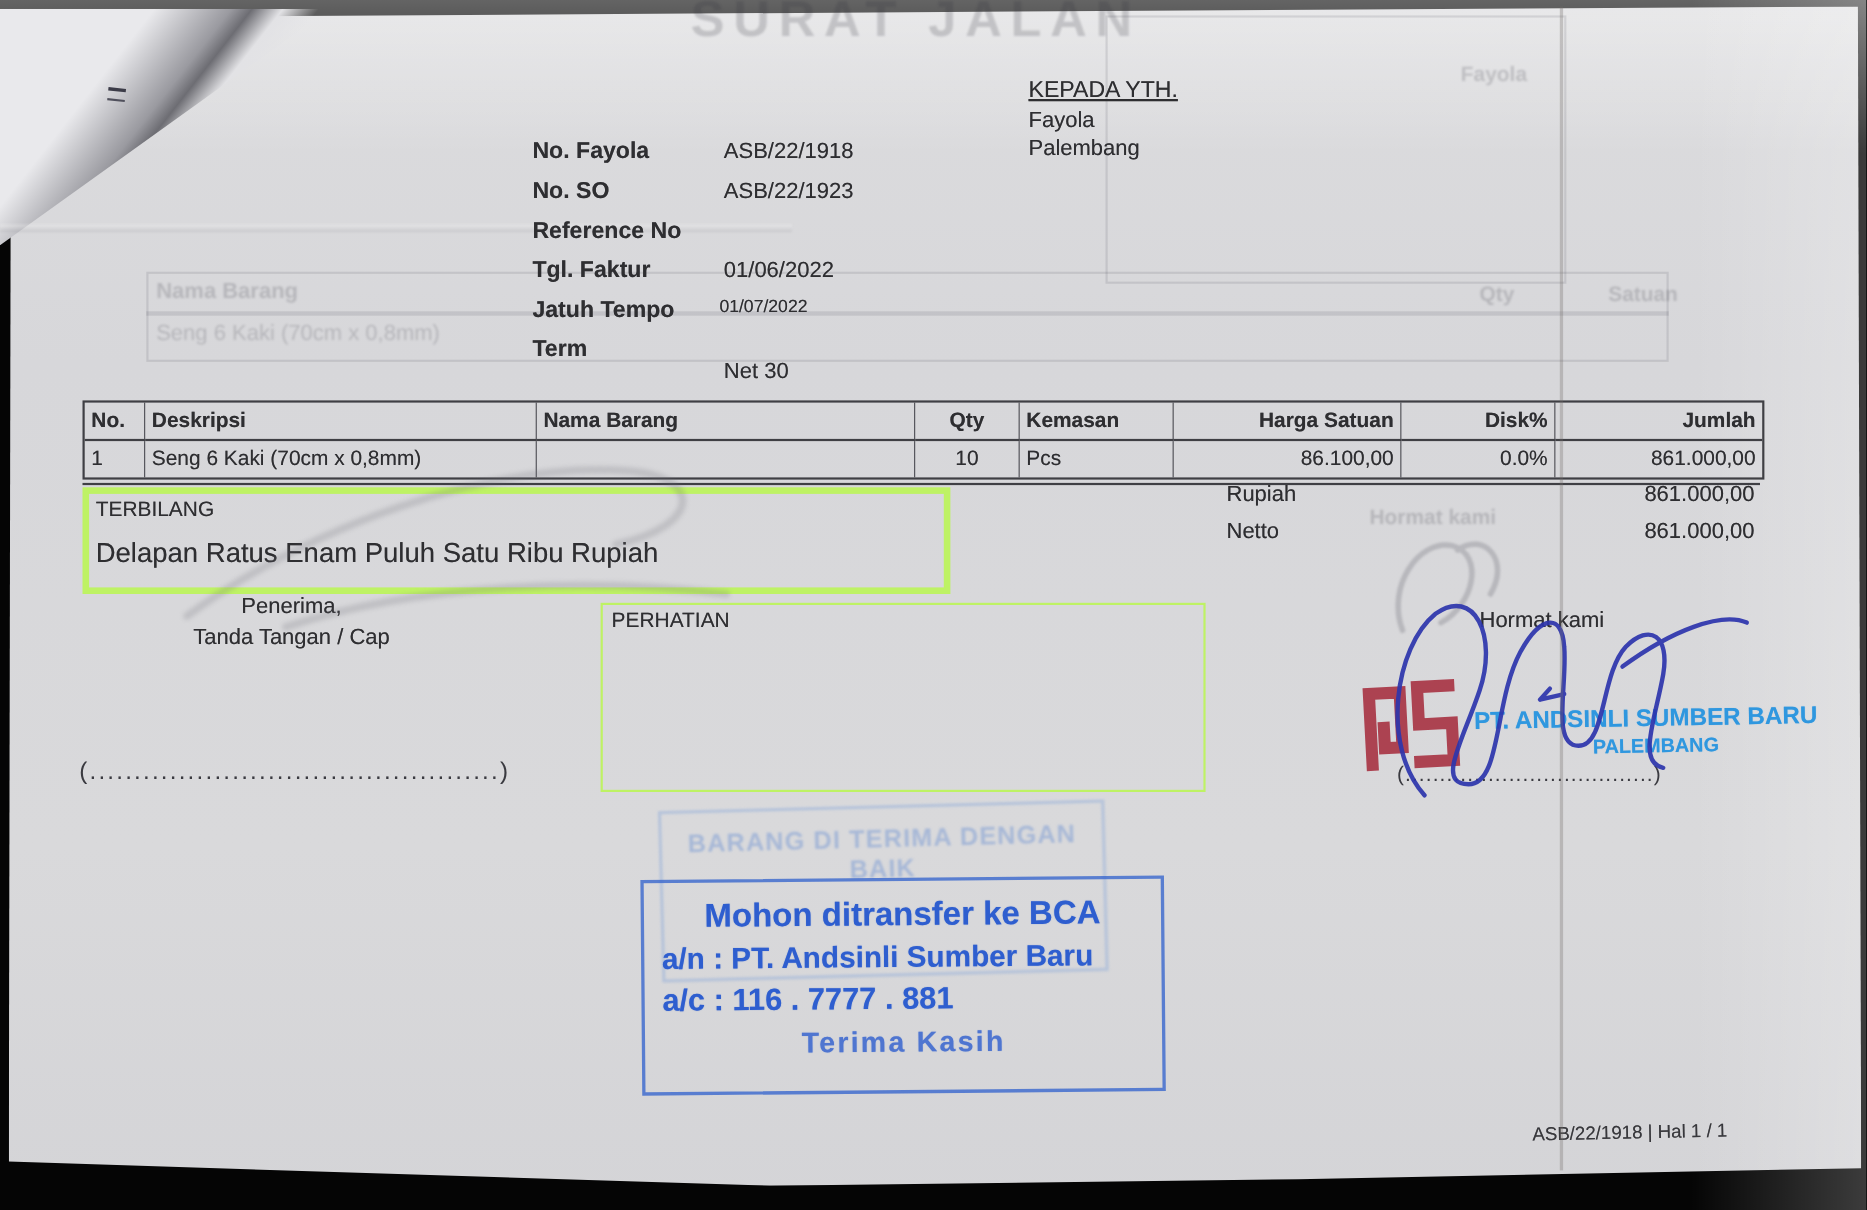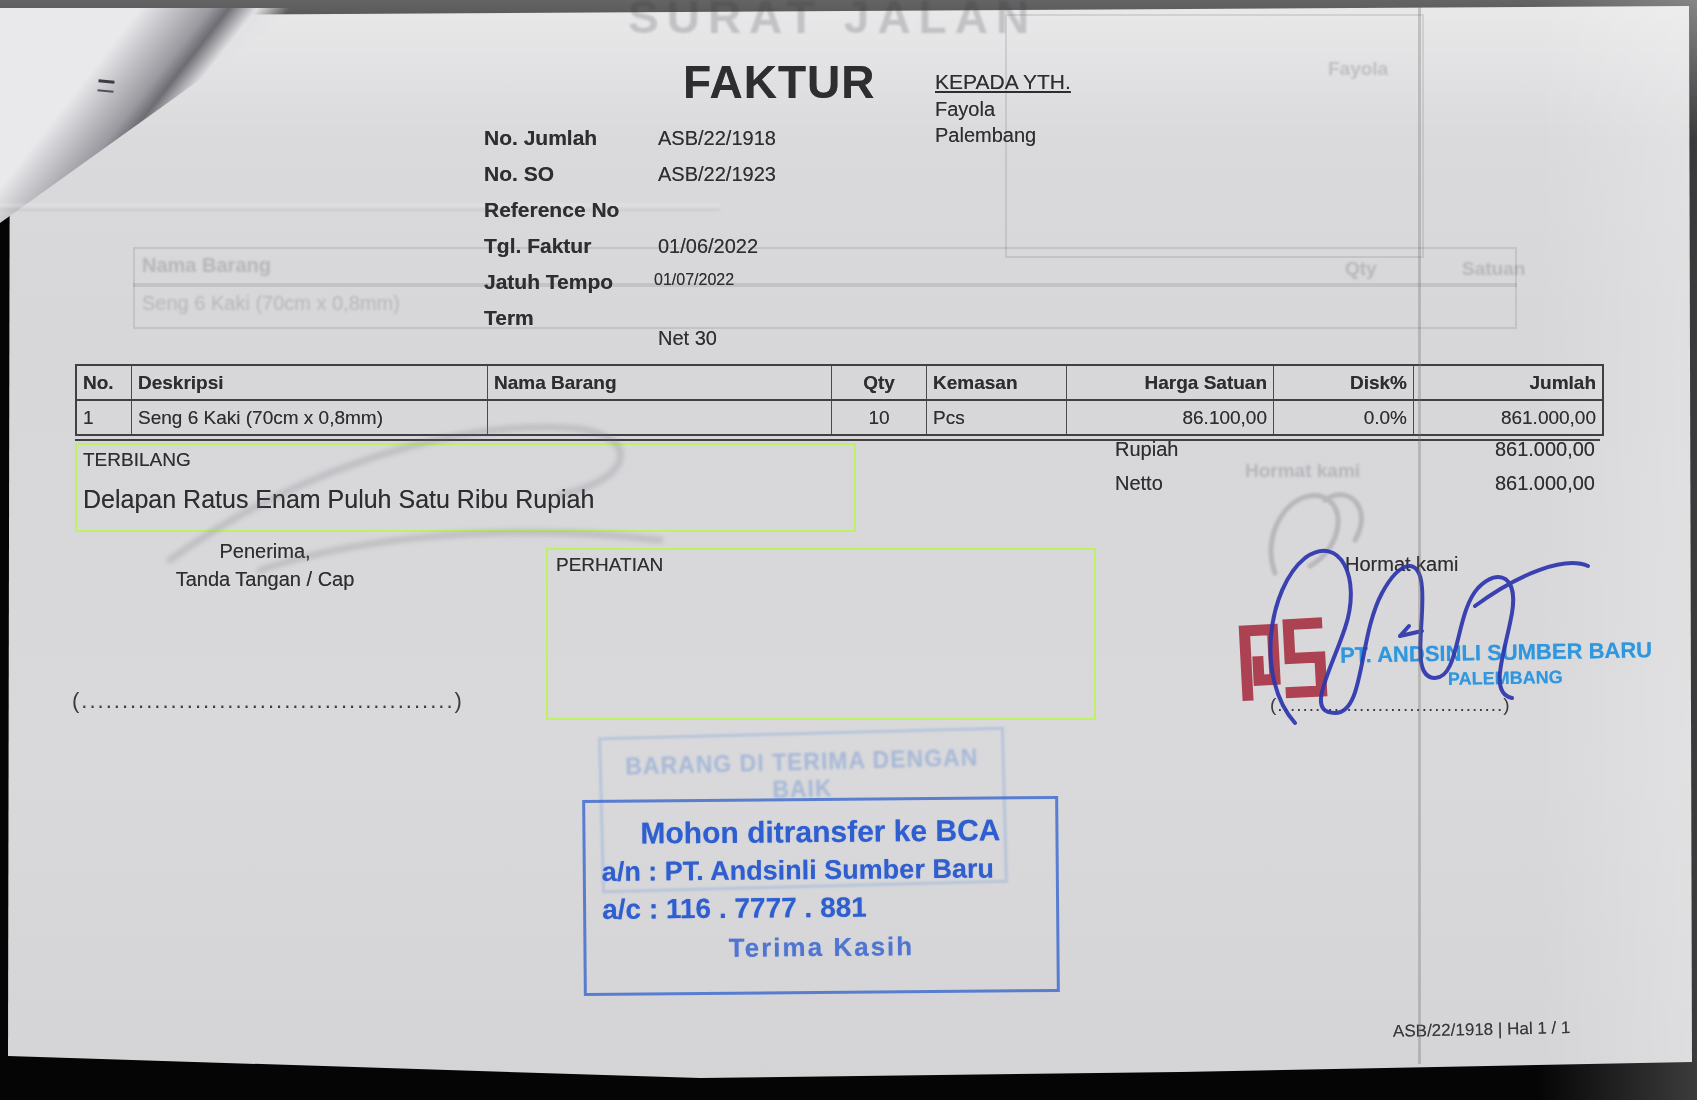--- a/index.html
+++ b/index.html
@@ -30,21 +30,21 @@
   .tbl{position:absolute;left:75px;top:364px;width:1525px;display:grid;
        grid-template-columns:55px 356px 344px 95px 140px 207px 140px 1fr;
        border:2px solid #3f3f44;}
   .tbl .c{border-right:1px solid #4a4a50;padding:0 6px;display:flex;align-items:center;
           font-size:19px;height:33px;}
   .tbl .c:nth-child(8n){border-right:none;}
   .tbl .hd{font-weight:bold;border-bottom:2px solid #3f3f44;}
   .tbl .ctr{justify-content:center;}
   .tbl .rt{justify-content:flex-end;}
   .dline{position:absolute;left:75px;top:439px;width:1525px;height:2px;background:#3f3f44;}
-  .box{border:2px solid #bef264;}
+  .box{border:6px solid #bef264;}
   
   .pstamp{position:absolute;left:583px;top:798px;width:470px;height:190px;
           border:3px solid rgba(52,100,205,.78);transform:rotate(-.5deg);
           color:#2e5ecf;text-shadow:0 0 1px rgba(46,94,207,.55);}
   .gstamp{position:absolute;left:600px;top:732px;width:400px;height:150px;
           border:3px solid rgba(128,162,218,.38);transform:rotate(-1.5deg);
           color:rgba(118,152,212,.50);filter:blur(1px);
           font-weight:bold;font-size:23px;text-align:center;letter-spacing:1px;}
   .cstamp{color:#2f97df;font-weight:bold;text-shadow:0 0 .7px rgba(47,151,223,.6);}
   .dots{letter-spacing:2px;color:#3a3a40;}
@@ -67,26 +67,25 @@
   <div class="abs ghost-box" style="left:133px;top:247px;width:1380px;height:36px;"></div>
   <div class="abs ghost-box" style="left:133px;top:283px;width:1380px;height:42px;"></div>
   <div class="abs ghost" style="left:142px;top:254px;font-size:20px;">Nama Barang</div>
   <div class="abs ghost" style="left:142px;top:292px;font-size:20px;font-weight:normal;">Seng 6 Kaki (70cm x 0,8mm)</div>
   <div class="abs ghost" style="left:1345px;top:258px;font-size:19px;">Qty</div>
   <div class="abs ghost" style="left:1462px;top:258px;font-size:19px;">Satuan</div>
   <div class="abs ghost" style="left:1245px;top:460px;font-size:19px;">Hormat kami</div>
 
   <div class="penmark"></div>
 
-  <div class="abs ink bold" style="left:683px;top:55px;font-size:46px;letter-spacing:1px;">FAKTUR</div>
   <div class="abs ink" style="left:935px;top:70px;font-size:21px;text-decoration:underline;">KEPADA YTH.</div>
   <div class="abs ink" style="left:935px;top:98px;font-size:20px;">Fayola</div>
   <div class="abs ink" style="left:935px;top:124px;font-size:20px;">Palembang</div>
 
-  <div class="abs ink bold" style="left:484px;top:126px;font-size:21px;">No. Jumlah</div>
+  <div class="abs ink bold" style="left:484px;top:126px;font-size:21px;">No. Fayola</div>
   <div class="abs ink" style="left:658px;top:127px;font-size:20px;">ASB/22/1918</div>
   <div class="abs ink bold" style="left:484px;top:162px;font-size:21px;">No. SO</div>
   <div class="abs ink" style="left:658px;top:163px;font-size:20px;">ASB/22/1923</div>
   <div class="abs ink bold" style="left:484px;top:198px;font-size:21px;">Reference No</div>
   <div class="abs ink" style="left:658px;top:199px;font-size:20px;"></div>
   <div class="abs ink bold" style="left:484px;top:234px;font-size:21px;">Tgl. Faktur</div>
   <div class="abs ink" style="left:658px;top:235px;font-size:20px;">01/06/2022</div>
   <div class="abs ink bold" style="left:484px;top:270px;font-size:21px;">Jatuh Tempo</div>
   <div class="abs ink" style="left:654px;top:271px;font-size:16px;">01/07/2022</div>
   <div class="abs ink bold" style="left:484px;top:306px;font-size:21px;">Term</div>

